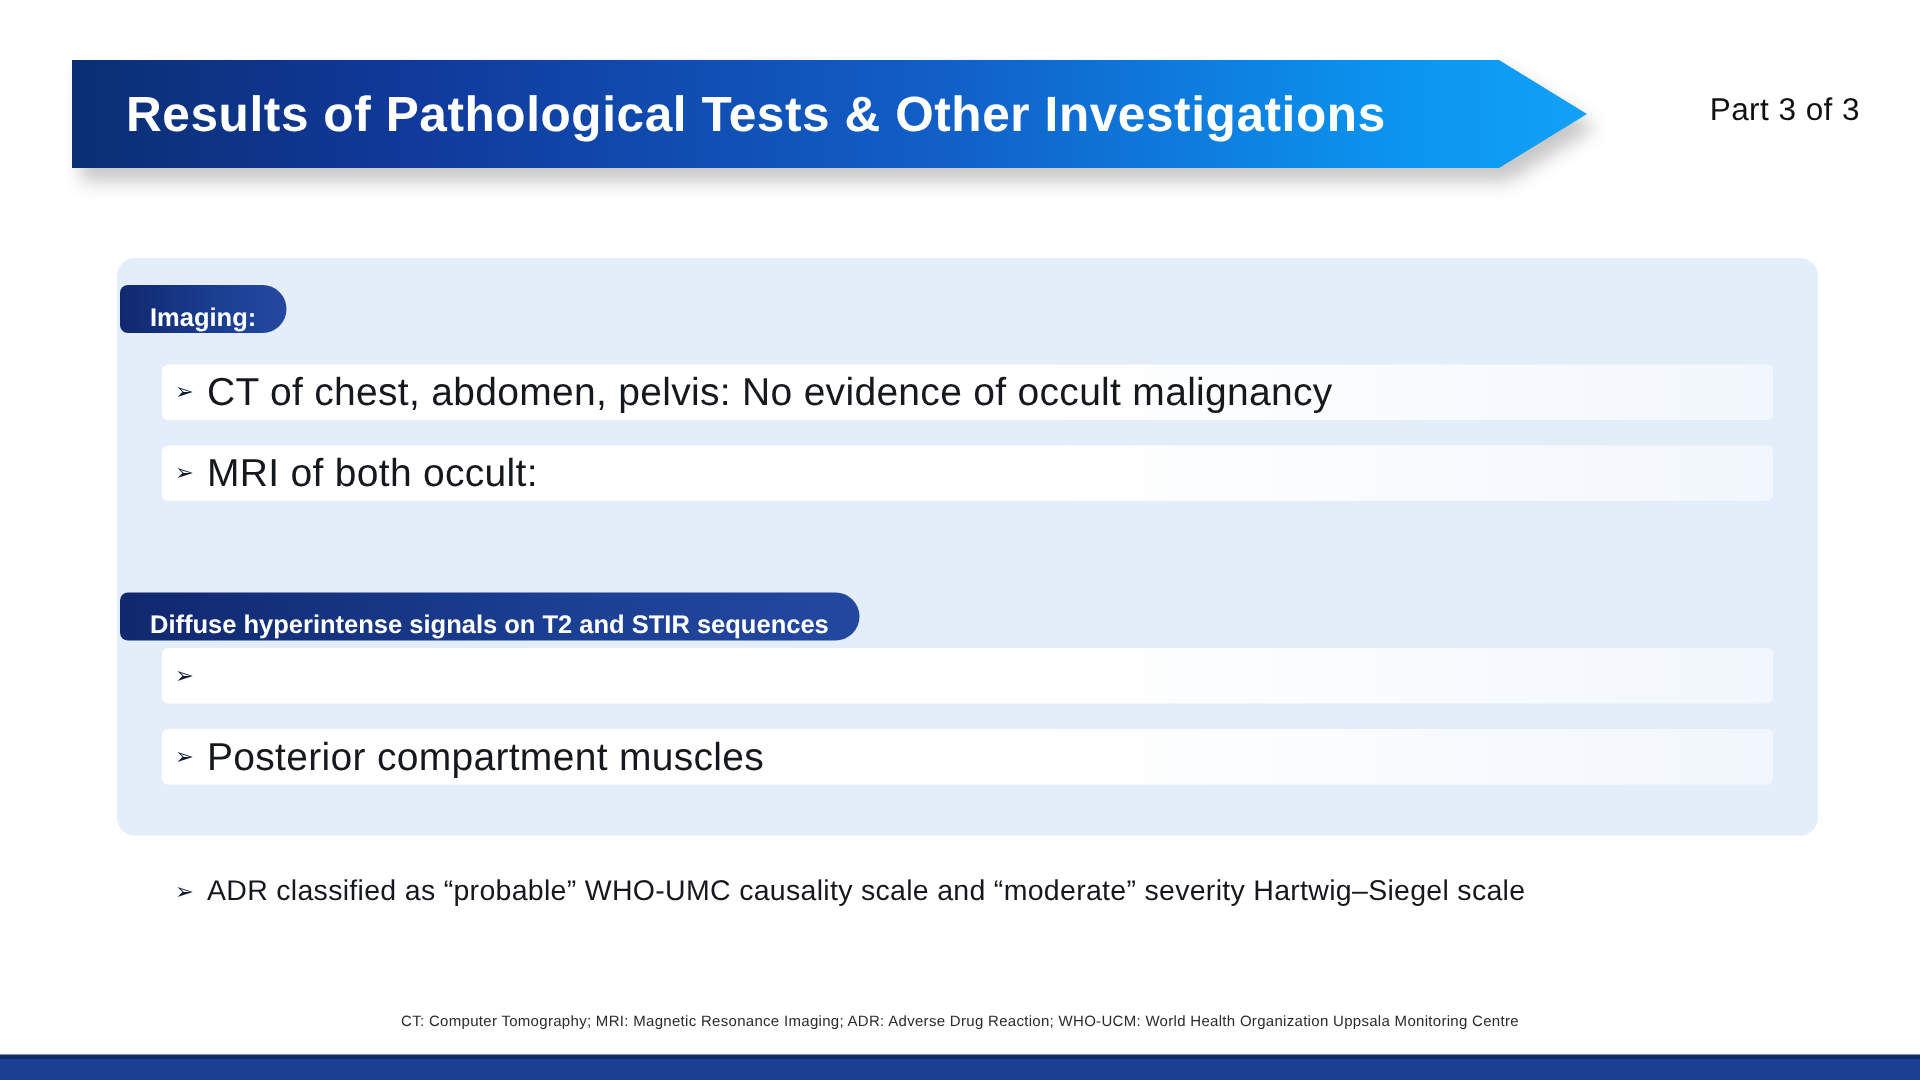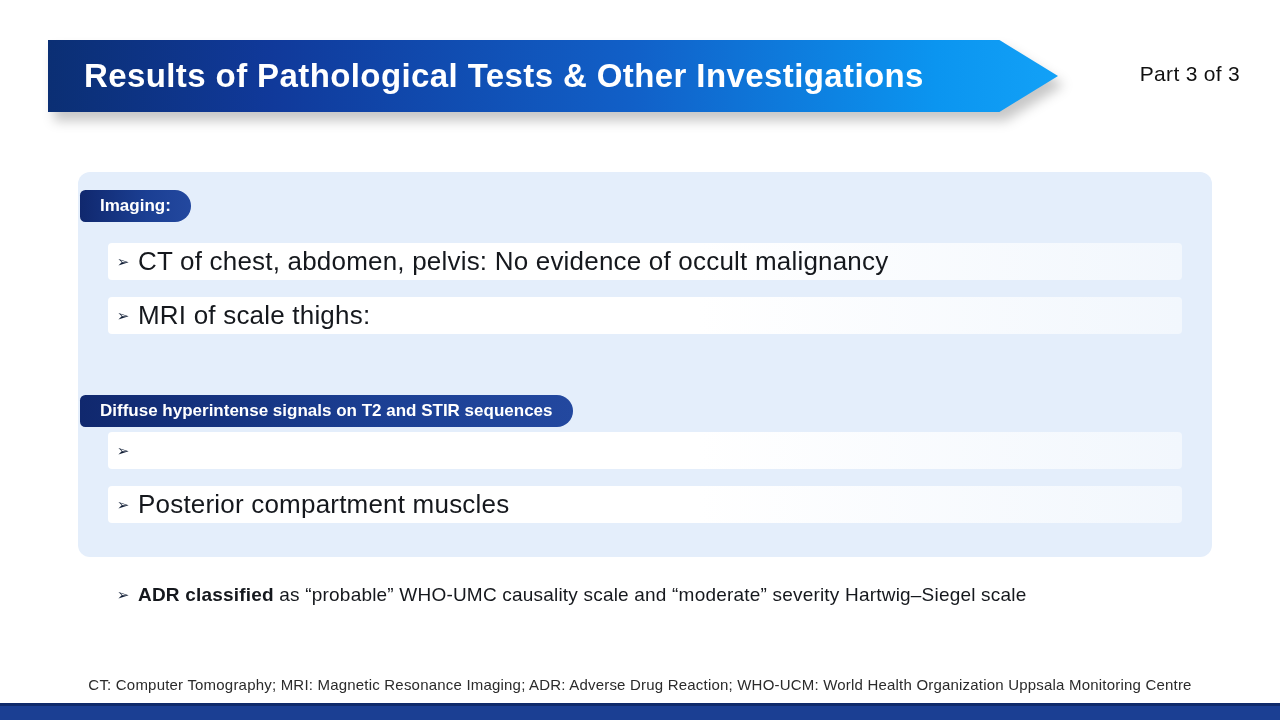--- a/index.html
+++ b/index.html
@@ -69,21 +69,21 @@
   }
 
   .pill {
     position: absolute;
     background: linear-gradient(90deg, #10286e 0%, #1b3f93 60%, #23489f 100%);
     border-radius: 16px;
     color: #ffffff;
     font-size: 17px;
     font-weight: bold;
     display: flex;
-    align-items: center;
+    align-items: flex-end;
     padding: 0 20px;
     height: 32px;
     box-sizing: border-box;
     white-space: nowrap;
   }
   .pill-imaging {
     left: 80px;
     top: 190px;
     border-radius: 6px 18px 18px 6px;
   }
@@ -139,30 +139,30 @@
     font-size: 15px;
     line-height: 28px;
     flex: 0 0 auto;
   }
   .adr .text {
     font-size: 19px;
     color: #15181d;
     line-height: 27px;
     letter-spacing: 0.2px;
   }
-  .adr .text b { font-weight: bold; margin-top: 28px; }
+  .adr .text b { font-weight: normal; margin-top: 28px; }
 
   
   .abbr {
     position: absolute;
     left: 0;
     top: 676px;
     width: 1280px;
     text-align: center;
-    font-size: 15px;
+    font-size: 10px;
     color: #2b2b2b;
     letter-spacing: 0.2px;
   }
 
   
   .bottom-bar {
     position: absolute;
     left: 0;
     bottom: 0;
     width: 1280px;
@@ -196,21 +196,21 @@
   <span>Imaging:</span>
 </div>
 
 <div class="row row1">
   <span class="arrow">➢</span>
   <span class="text">CT of chest, abdomen, pelvis: No evidence of occult malignancy</span>
 </div>
 
 <div class="row row2">
   <span class="arrow">➢</span>
-  <span class="text">MRI of scale thighs:</span>
+  <span class="text">MRI of both occult:</span>
 </div>
 
 <div class="pill pill-diffuse">
   <span>Diffuse hyperintense signals on T2 and STIR sequences</span>
 </div>
 
 <div class="row row3">
   <span class="arrow">➢</span>
 </div>
 

